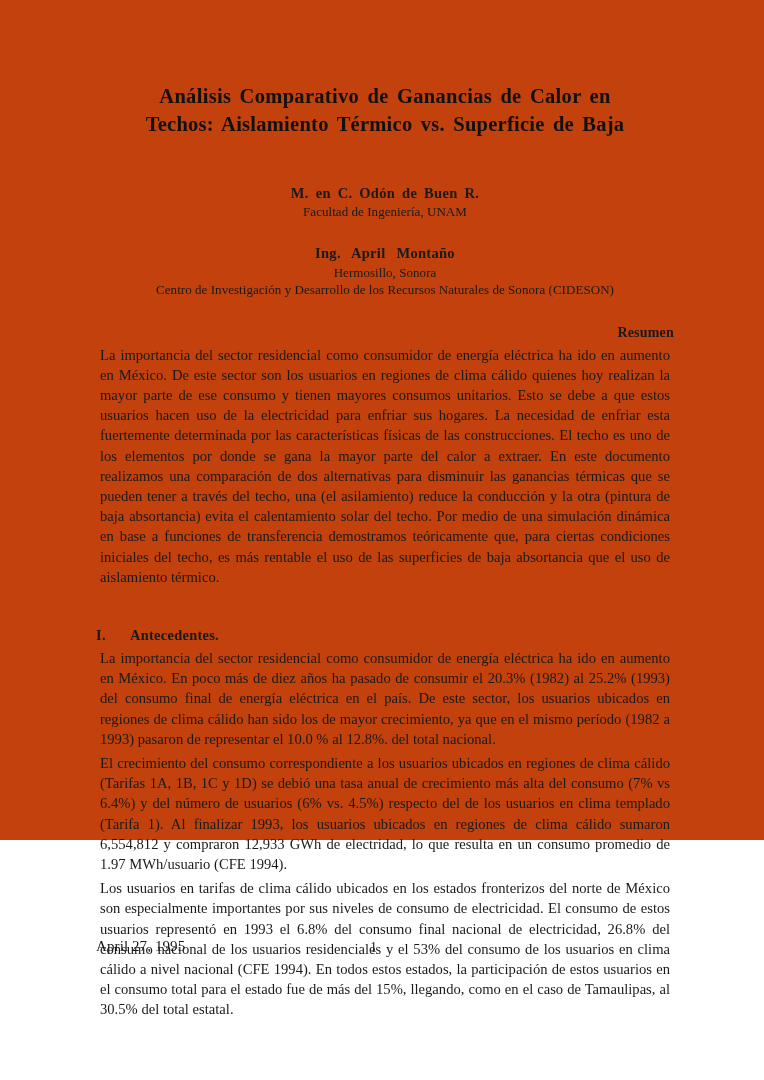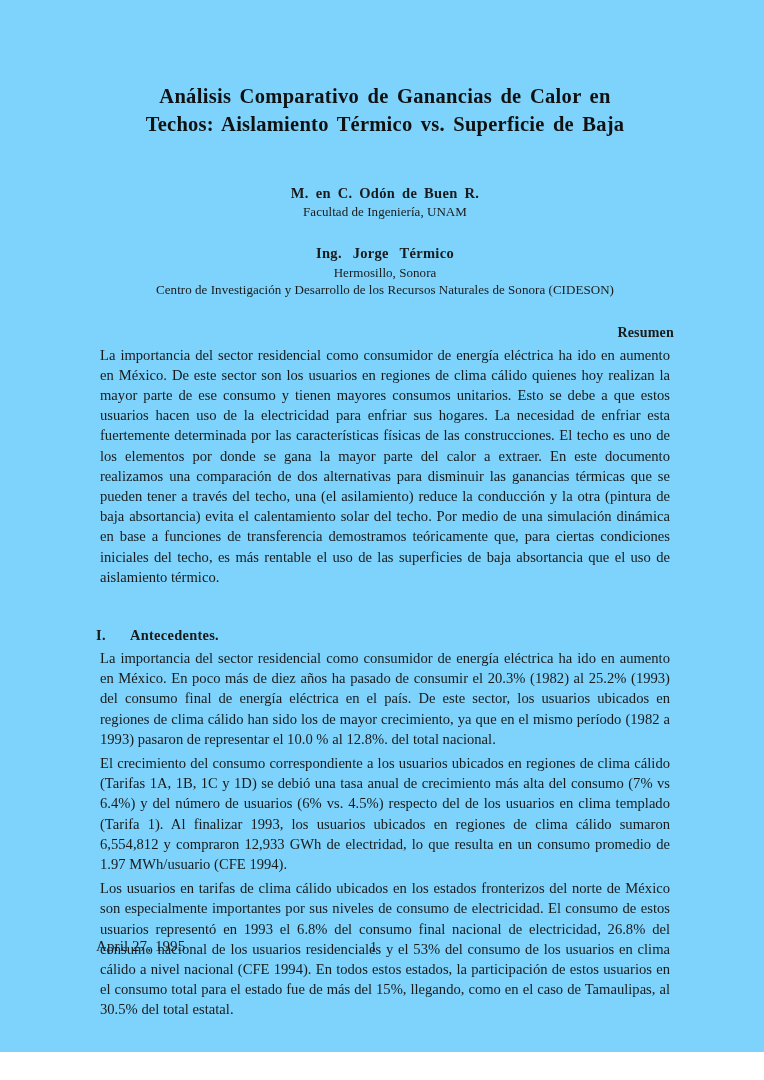--- a/index.html
+++ b/index.html
@@ -15,22 +15,22 @@
     font-family: "Liberation Serif", "DejaVu Serif", serif;
     color: #1a1a1a;
     -webkit-font-smoothing: antialiased;
   }
 
   .page {
     position: absolute;
     left: 0;
     top: 0;
     width: 764px;
-    height: 1052px;
-    background: #7dd3fc;
+    height: 840px;
+    background: #c2410c;
     text-decoration: underline;
   }
 
   .content {
     position: absolute;
     left: 96px;
     top: 0;
     width: 578px;
   }
 
@@ -141,21 +141,21 @@
       <span class="tline tline1">Análisis Comparativo de Ganancias de Calor en</span>
       <span class="tline tline2">Techos: Aislamiento Térmico vs. Superficie de Baja</span>
     </h1>
 
     <div class="author-block first">
       <div class="author-name">M. en C. Odón de Buen R.</div>
       <div class="affil">Facultad de Ingeniería, UNAM</div>
     </div>
 
     <div class="author-block second">
-      <div class="author-name wide">Ing. Jorge Térmico</div>
+      <div class="author-name wide">Ing. April Montaño</div>
       <div class="affil">Hermosillo, Sonora</div>
       <div class="affil wide">Centro de Investigación y Desarrollo de los Recursos Naturales de Sonora (CIDESON)</div>
     </div>
 
     <div class="section-center-heading">Resumen</div>
     <p class="body abstract">La importancia del sector residencial como consumidor de energía eléctrica ha ido en aumento en México. De este sector son los usuarios en regiones de clima cálido quienes hoy realizan la mayor parte de ese consumo y tienen mayores consumos unitarios. Esto se debe a que estos usuarios hacen uso de la electricidad para enfriar sus hogares. La necesidad de enfriar esta fuertemente determinada por las características físicas de las construcciones. El techo es uno de los elementos por donde se gana la mayor parte del calor a extraer. En este documento realizamos una comparación de dos alternativas para disminuir las ganancias térmicas que se pueden tener a través del techo, una (el asilamiento) reduce la conducción y la otra (pintura de baja absortancia) evita el calentamiento solar del techo. Por medio de una simulación dinámica en base a funciones de transferencia demostramos teóricamente que, para ciertas condiciones iniciales del techo, es más rentable el uso de las superficies de baja absortancia que el uso de aislamiento térmico.</p>
 
     <div class="section-heading">
       <span class="num">I.</span>
       <span>Antecedentes.</span>

